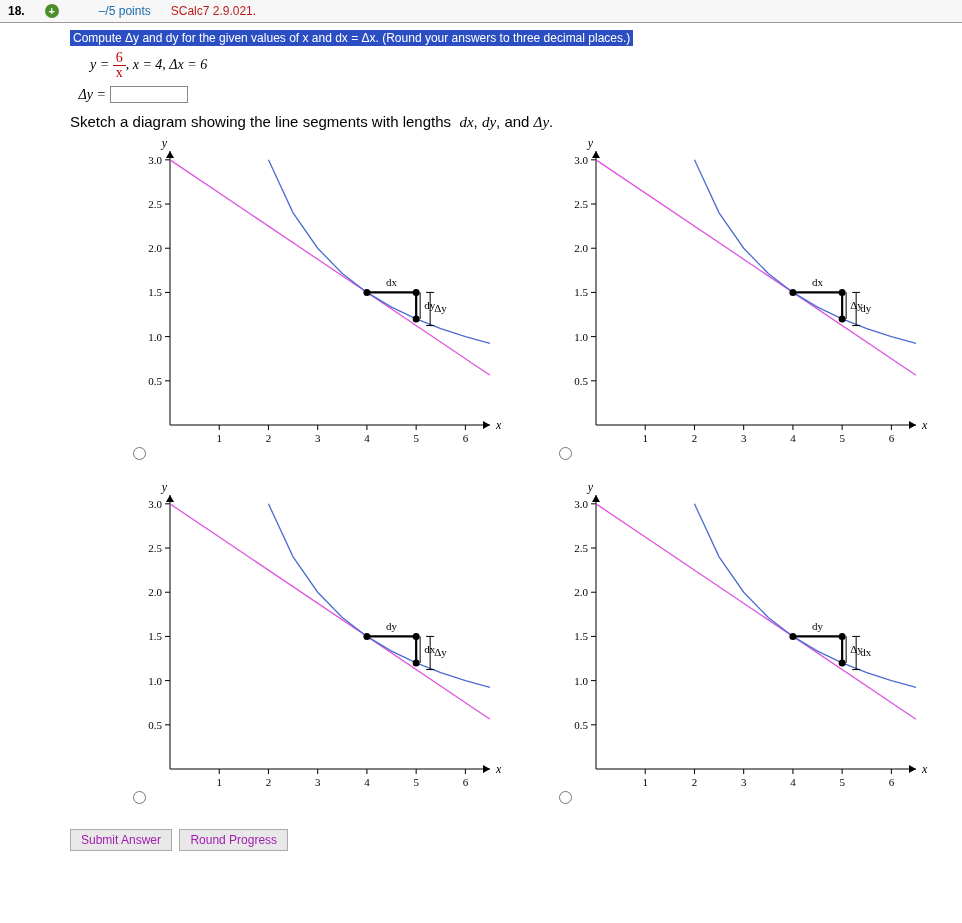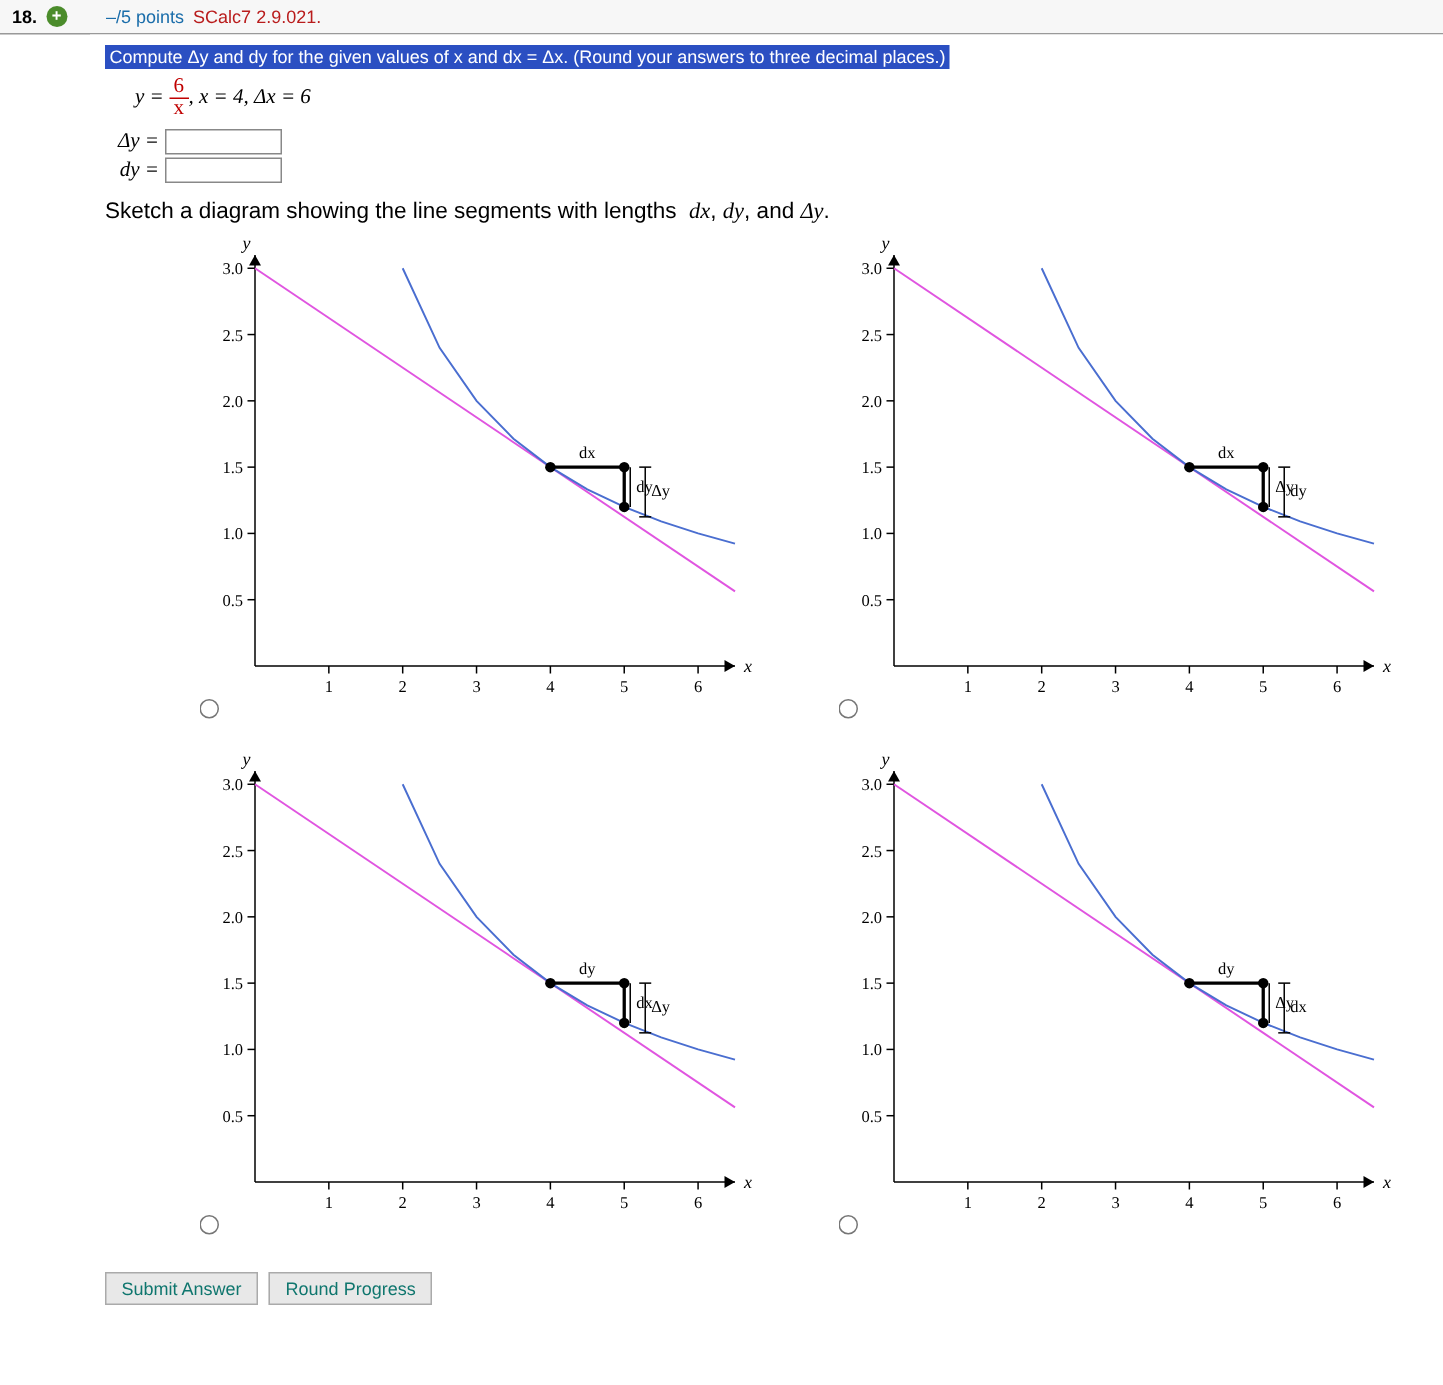--- a/index.html
+++ b/index.html
@@ -8,21 +8,21 @@
     padding: 0;
     font-family: Arial, Helvetica, sans-serif;
     font-size: 12px;
     background: #fff;
     color: #000;
     width: 962px;
   }
   .q-header {
     display: flex;
     align-items: center;
-    gap: 6px;
+    gap: 20px;
     padding: 4px 8px;
     border-bottom: 1px solid #999;
     background: #f7f7f7;
   }
   .q-num { font-weight: bold; }
   .q-icon {
     width: 14px; height: 14px;
     display: inline-flex; align-items: center; justify-content: center;
     border-radius: 50%;
     background: #4b8c2b;
@@ -67,21 +67,21 @@
   .charts { display:grid; grid-template-columns: 1fr 1fr; gap: 4px 10px; margin-left: 40px;}
   .chart-cell { position:relative; width: 400px; height: 340px;}
   .chart-cell svg { display:block; }
   .radio-holder { position:absolute; left: 18px; bottom: 12px;}
   .buttons { margin-top: 10px; }
   .btn {
     background: #e8e8e8;
     border: 1px solid #aaa;
     padding: 3px 10px;
     font-size: 12px;
-    color: #0f766e;
+    color: #a21caf;
     cursor: pointer;
     margin-right: 4px;
   }
 </style>
 </head>
 <body>
 
 <div class="q-header">
   <span class="q-num">18.</span>
   <span class="q-icon">+</span>
@@ -92,24 +92,20 @@
 <div class="q-body">
   <span class="instr-hl">Compute Δy and dy for the given values of x and dx = Δx. (Round your answers to three decimal places.)</span>
 
   <div class="equation">
     y = <span class="frac"><span class="top">6</span><span class="bot">x</span></span><span>,  x = 4,  Δx = 6</span>
   </div>
 
   <div class="answers">
     <div class="row">
       <span class="label">Δy =</span>
-      <input type="text" style="">
-    </div>
-    <div class="row">
-      <span class="label">dy =</span>
       <input type="text" style="">
     </div>
   </div>
 
   <div class="sketch-instr">
     Sketch a diagram showing the line segments with lengths&nbsp; <span class="mathi">dx</span>, <span class="mathi">dy</span>, and <span class="mathi">Δy</span>.
   </div>
 
   <div class="charts">
     <div class="chart-cell">

